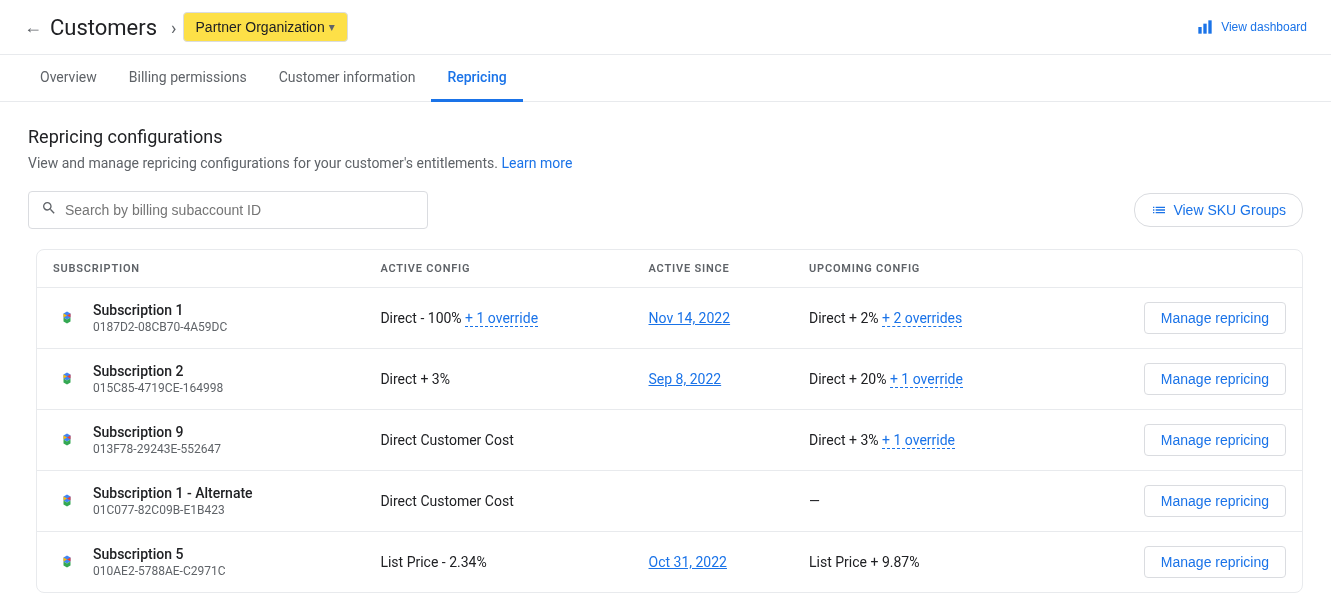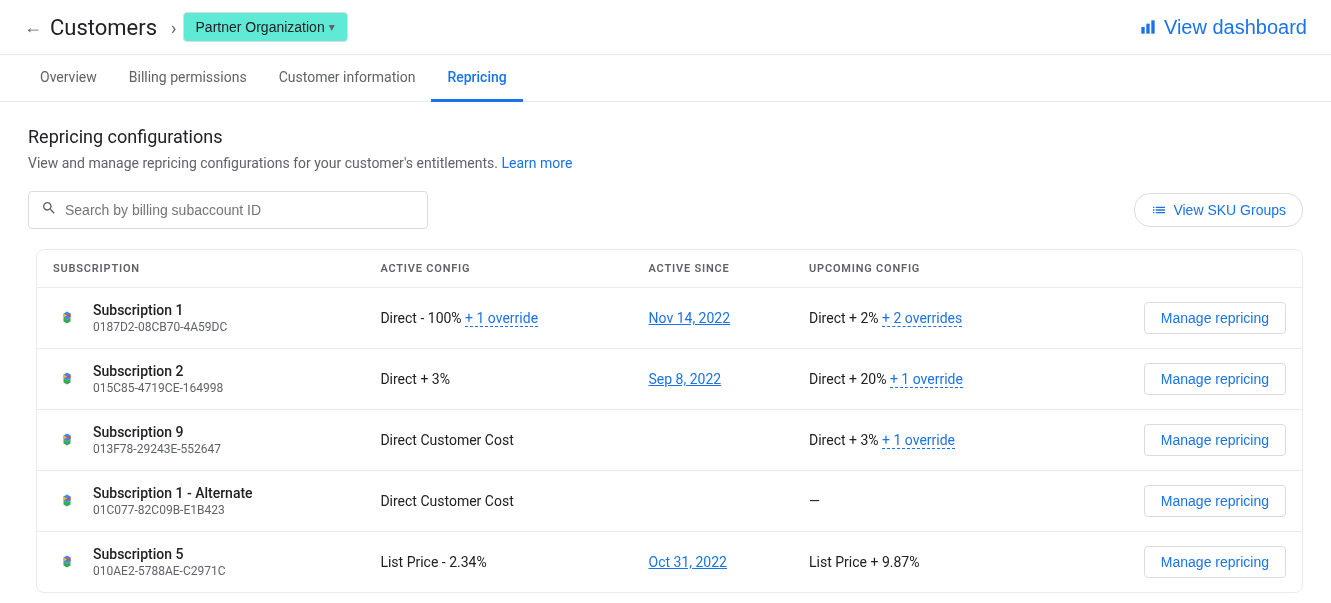--- a/index.html
+++ b/index.html
@@ -17,32 +17,32 @@
       color: #5f6368; font-size: 18px; padding: 4px 8px 4px 0;
       display: flex; align-items: center;
     }
     .page-title {
       font-size: 22px; font-weight: 400; color: #202124; margin-right: 8px; text-align: center;
     }
     .breadcrumb-sep { color: #5f6368; font-size: 18px; margin: 0 6px; }
     .org-dropdown {
       display: flex; align-items: center; gap: 4px;
       border: 1px solid #dadce0; border-radius: 4px;
-      padding: 6px 12px; cursor: pointer; background: #5eead4;
+      padding: 6px 12px; cursor: pointer; background: #fde047;
       font-size: 14px; color: #202124;
     }
     .org-dropdown .chevron { color: #5f6368; font-size: 12px; }
     .header-right {
       margin-left: auto;
       display: flex; align-items: center; gap: 6px;
     }
     .view-dashboard-btn {
       display: flex; align-items: center; gap: 6px;
       background: none; border: none; cursor: pointer;
-      color: #1a73e8; font-size: 20px; font-weight: 500;
+      color: #1a73e8; font-size: 12px; font-weight: 500;
     }
 
     
     .tabs {
       display: flex; align-items: flex-end;
       padding: 0 24px;
       border-bottom: 1px solid #e8eaed;
     }
     .tab {
       padding: 14px 16px;

